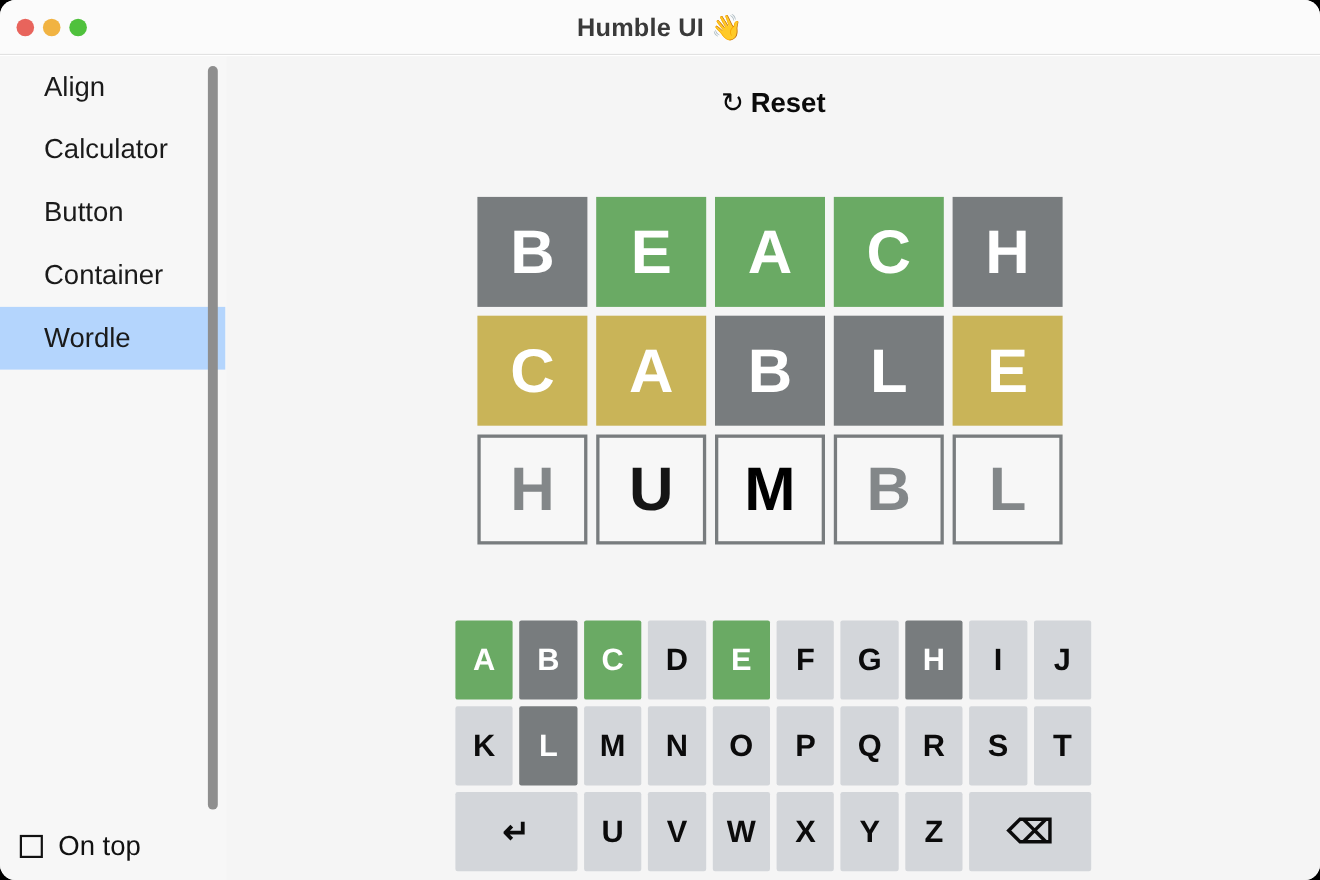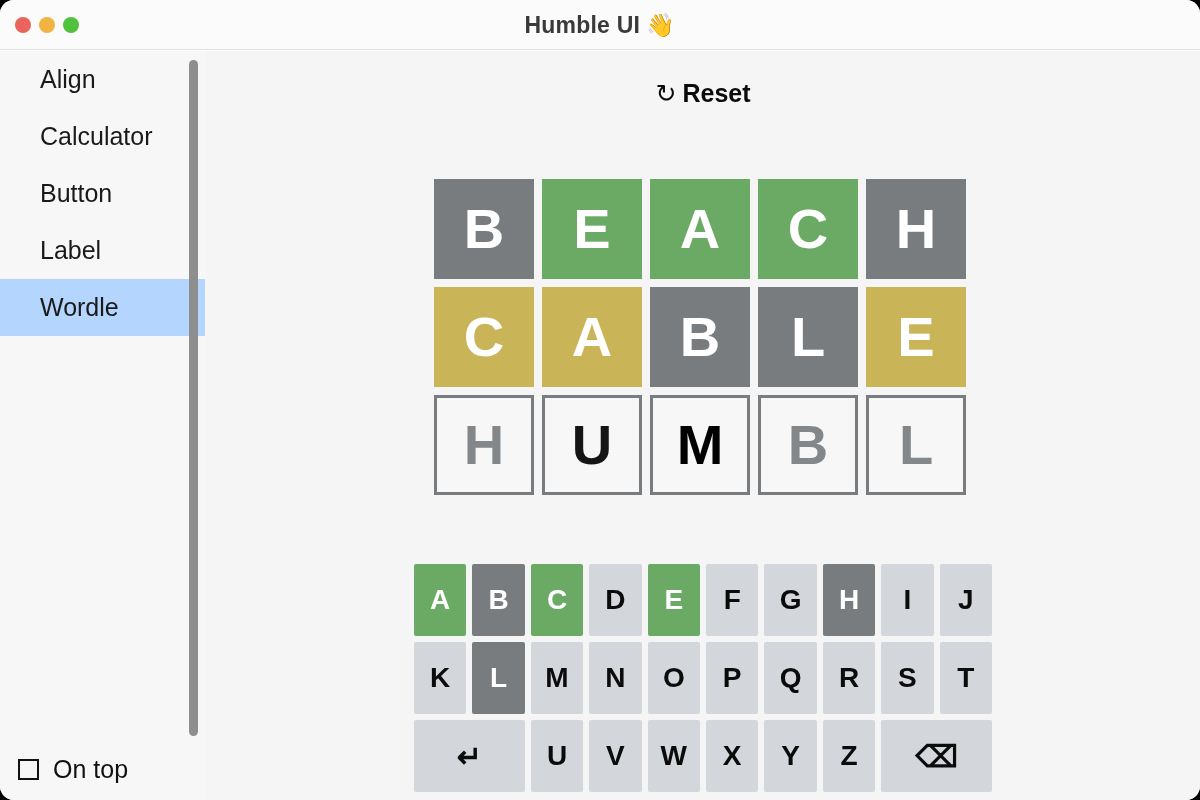--- a/index.html
+++ b/index.html
@@ -198,21 +198,21 @@
       <div class="dot green"></div>
     </div>
     <div id="window-title">Humble UI 👋</div>
   </div>
 
   <div id="sidebar">
     <div id="sidebar-list">
         <div class="side-item">Align</div>
         <div class="side-item">Calculator</div>
         <div class="side-item">Button</div>
-        <div class="side-item">Label</div>
+        <div class="side-item">Container</div>
         <div class="side-item selected">Wordle</div>
       </div>
     <div id="side-scrollbar"></div>
     <div id="ontop-row">
       <div id="ontop-box"></div>
       <div id="ontop-label">On top</div>
     </div>
   </div>
 
   <div id="main">

